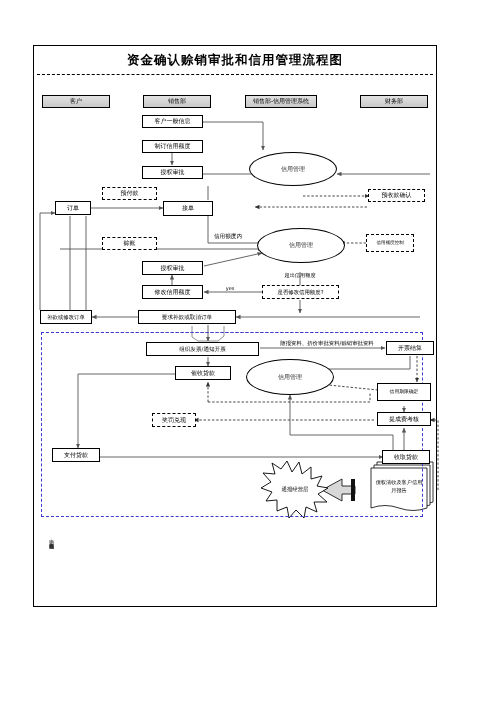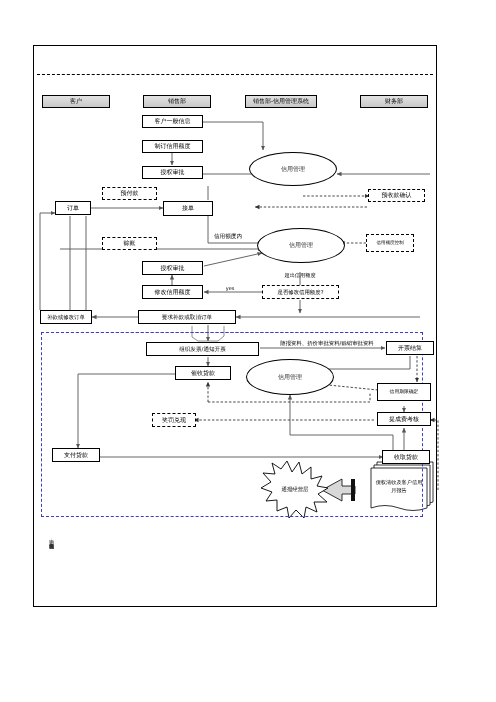--- a/index.html
+++ b/index.html
@@ -81,20 +81,21 @@
 
   svg{position:absolute;left:0;top:0;overflow:visible;}
 </style>
 </head>
 <body>
 
 <div id="canvas">
 
   <div class="abs outer-frame"></div>
 
+  <div class="abs title">资金确认赊销审批和信用管理流程图</div>
   <div class="abs title-rule"></div>
 
   <div class="abs lane-head" style="left:42px;top:95px;width:68px;">客户</div>
   <div class="abs lane-head" style="left:143px;top:95px;width:68px;">销售部</div>
   <div class="abs lane-head" style="left:245px;top:95px;width:72px;">销售部-信用管理系统</div>
   <div class="abs lane-head" style="left:360px;top:95px;width:68px;">财务部</div>
 
   <svg width="496" height="702">
     <defs>
       <marker id="ar" markerWidth="6" markerHeight="6" refX="5" refY="3" orient="auto">

